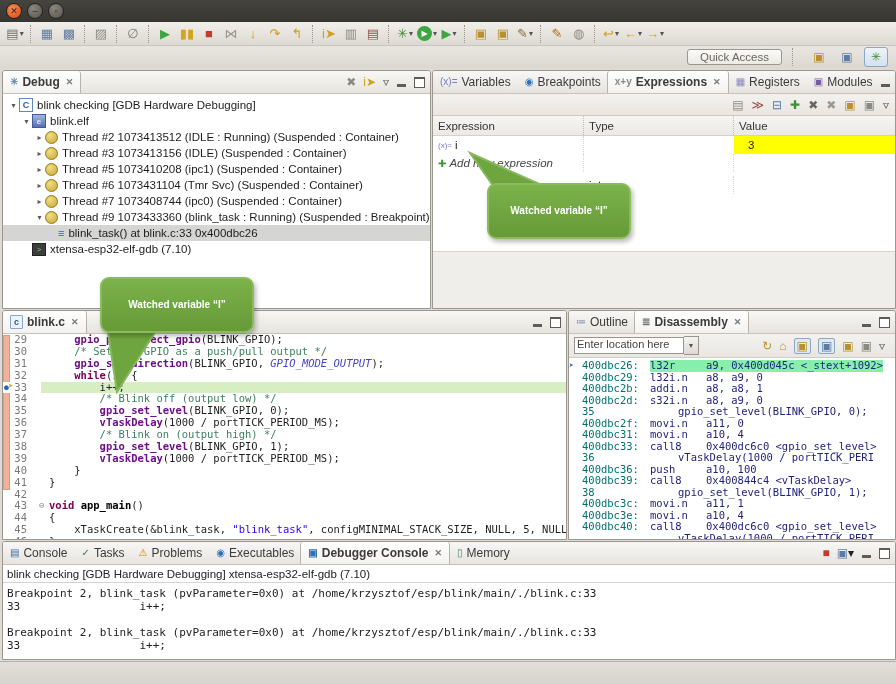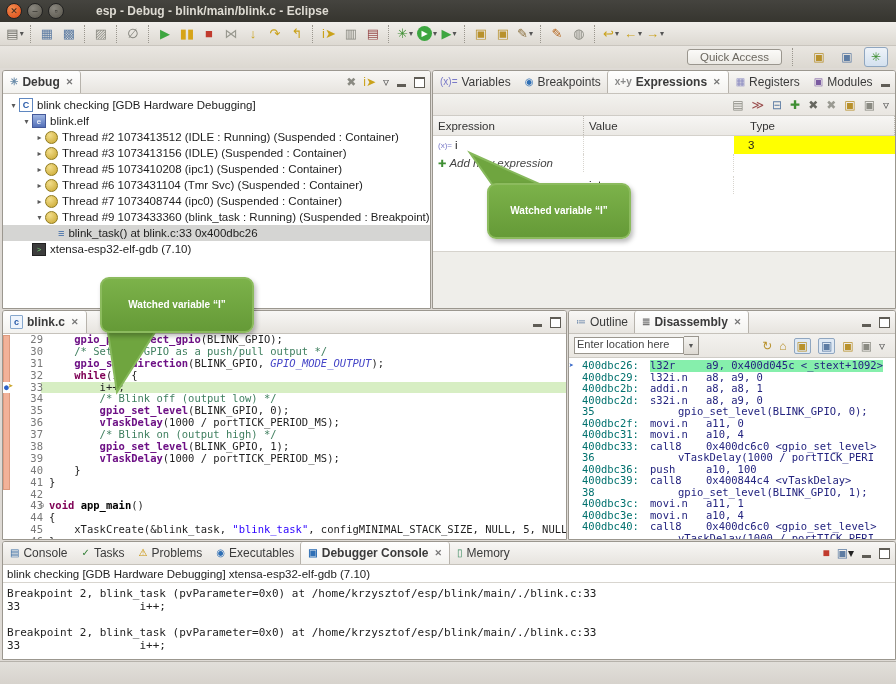--- a/index.html
+++ b/index.html
@@ -73,21 +73,21 @@
   .xhead{height:19px;flex:none;background:linear-gradient(#f7f6f4,#ebe9e5);border-bottom:1px solid #d4d1cb;
          display:flex;font-size:11.5px;color:#333;align-items:center;}
   .xc{box-sizing:border-box;padding-left:5px;border-right:1px dotted #bdbab3;height:100%;display:flex;align-items:center;}
   .xrow{height:18px;display:flex;font-size:11.5px;align-items:stretch;}
   .xrow .xc{border-right:1px dotted #d8d5cf;}
   .xgray{position:absolute;left:0;right:0;bottom:0;height:56px;background:#efeeea;border-top:1px solid #d6d3cd;}
   
   .ed{position:relative;flex:1;overflow:hidden;font-family:"DejaVu Sans Mono",monospace;font-size:10.5px;}
   .rangebar{position:absolute;left:0;top:2px;width:7px;background:#f2b299;border:1px solid #dd9a7e;box-sizing:border-box;}
   .eline{height:11.9px;line-height:11.9px;white-space:pre;position:relative;padding-left:46px;}
-  .eline .num{position:absolute;left:16px;width:24px;text-align:right;color:#787878;}
+  .eline .num{position:absolute;left:0;width:24px;text-align:right;color:#787878;}
   .eline .bp{position:absolute;left:1px;top:0;font-size:8px;color:#2b62c8;}
   .eline .bparrow{position:absolute;left:5px;top:-1px;font-size:9px;color:#c9a62e;}
   .eline .fold{position:absolute;left:36px;color:#888;font-size:9px;}
   .eline.cur{background:linear-gradient(90deg,#fff 38px,#d7eec3 38px);}
   .s-p{color:#1e1e1e;} .s-k{color:#7f0055;font-weight:bold;} .s-f{color:#6d1085;font-weight:bold;}
   .s-c{color:#3f7f5f;} .s-s{color:#2a00ff;} .s-m{color:#4646c8;font-style:italic;} .s-b{color:#000;font-weight:bold;}
   
   .dtool{height:23px;flex:none;background:linear-gradient(#f3f2ef,#e9e6e1);border-bottom:1px solid #cfccc6;
          display:flex;align-items:center;gap:6px;padding:0 5px;}
   .locbox{width:104px;height:15px;border:1px solid #9a968e;background:#fff;color:#444;font-size:11px;
@@ -122,21 +122,20 @@
 <body>
 
 <div class="screen">
 
   <div class="titlebar">
     <div class="winbtns">
       <span class="winbtn close">✕</span>
       <span class="winbtn plain">–</span>
       <span class="winbtn plain">▫</span>
     </div>
-    <span class="wtitle">esp - Debug - blink/main/blink.c - Eclipse</span>
   </div>
 
   <div class="toolbar" id="main-toolbar">
       <span class="tbtn">
         <span class="g" style="color: rgb(111, 111, 104);">▤</span>
         <span class="dd">▾</span>
       </span>
       <span class="tsep"></span>
       <span class="tbtn">
         <span class="g" style="color: rgb(93, 124, 163);">▦</span>
@@ -372,22 +371,22 @@
         </span>
         <span class="pico">
           <span class="g" style="color: rgb(138, 138, 130);">▣</span>
         </span>
         <span class="pico">
           <span class="g" style="color: rgb(85, 85, 85);">▿</span>
         </span>
       </div>
     <div class="xhead">
       <span class="xc" style="width:151px;">Expression</span>
+      <span class="xc" style="width:150px;">Type</span>
       <span class="xc" style="flex:1;border-right:none;">Value</span>
-      <span class="xc" style="width:150px;">Type</span>
     </div>
     <div id="expr-rows" style="position:relative;flex:1;">
         <div class="xrow">
           <span class="xc" style="width: 151px;">
             <span style="color: rgb(122, 122, 200); font-size: 8px; margin-right: 3px;">(x)=</span>
             <span>i</span>
           </span>
           <span class="xc" style="width: 150px; margin-top: 40px;">int</span>
           <span class="xc" style="flex: 1 1 0%; border-right: none; background: rgb(255, 255, 0); padding-left: 14px;">3</span>
         </div>

